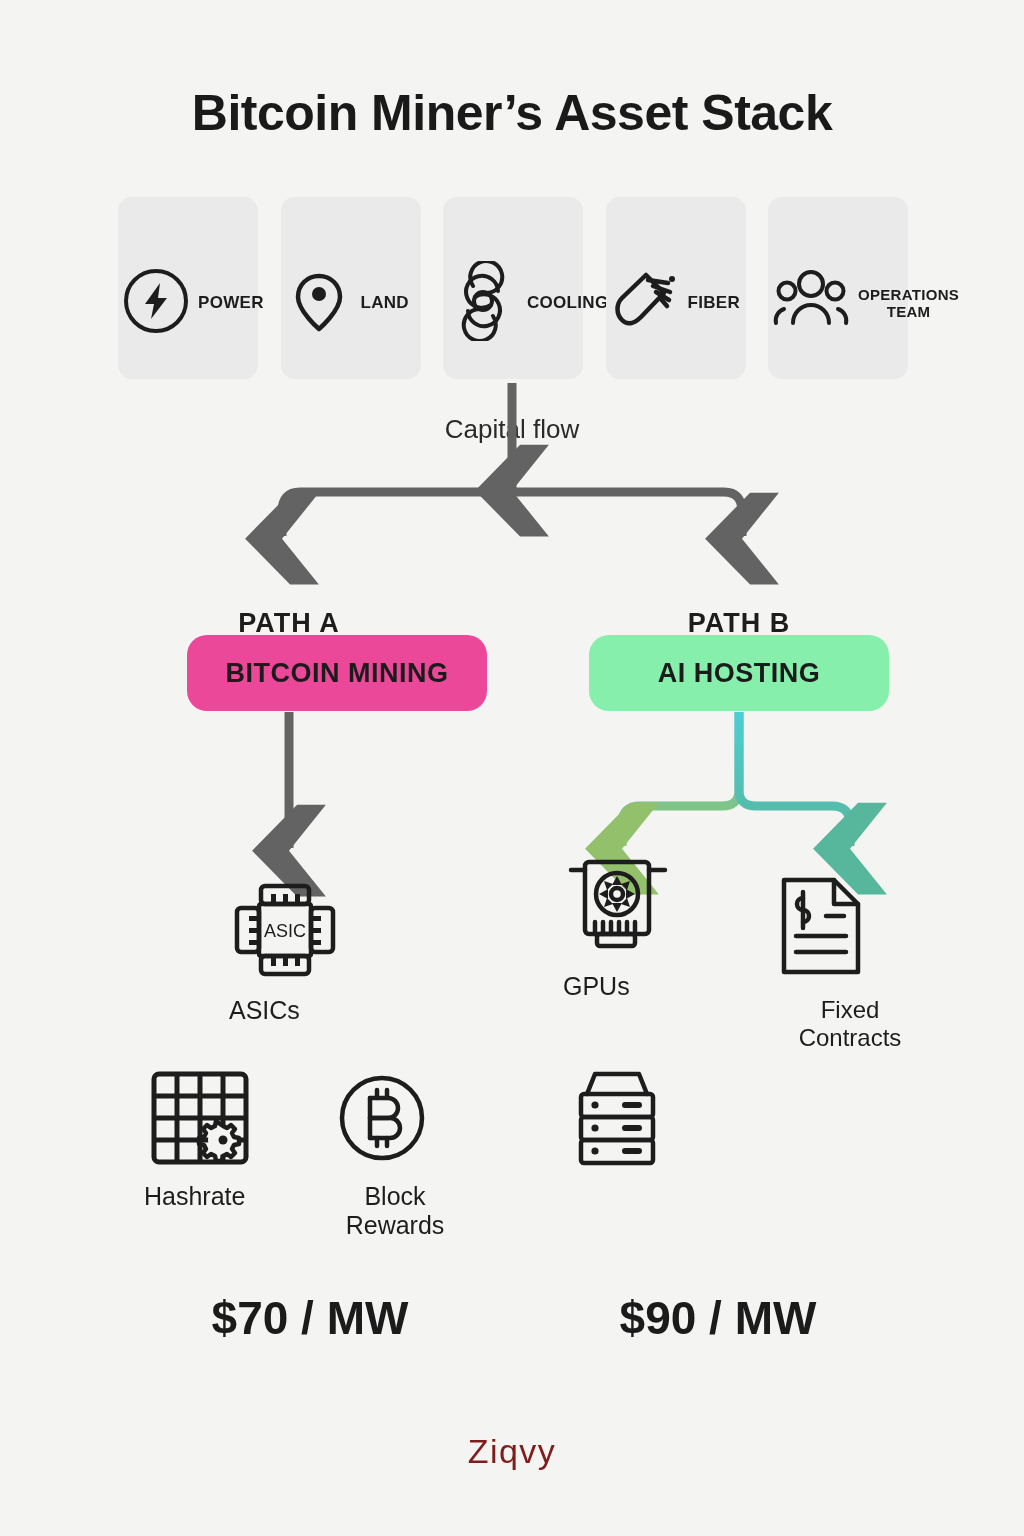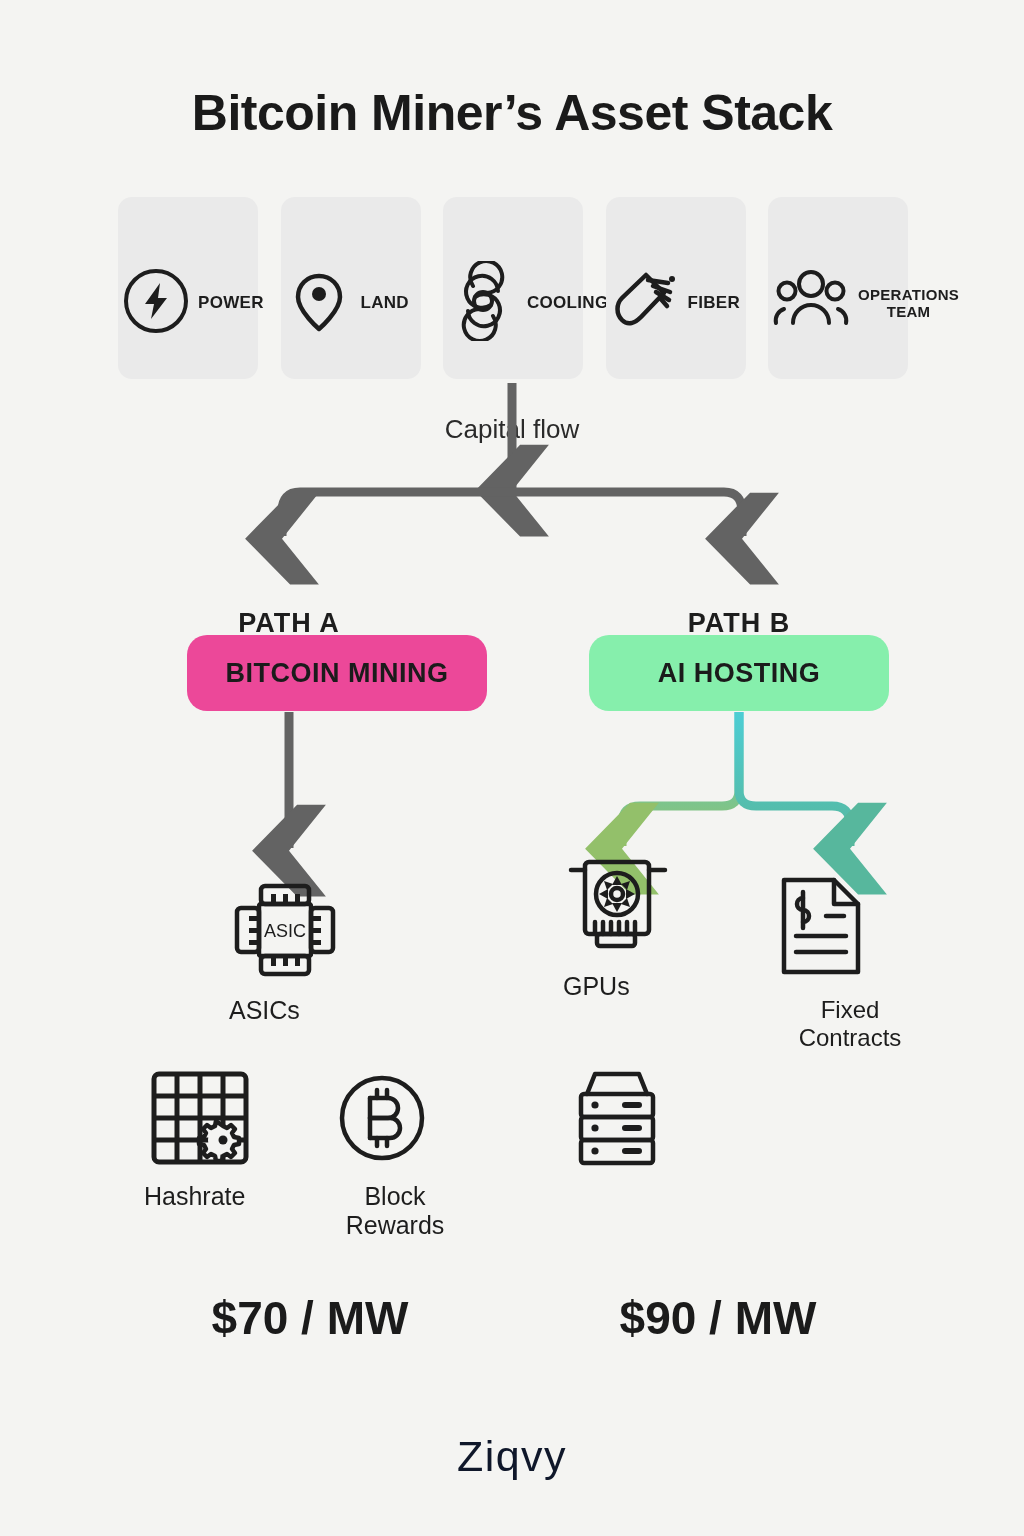--- a/index.html
+++ b/index.html
@@ -92,22 +92,22 @@
     position: absolute; top: 1291px;
     font-size: 46px; font-weight: 700; letter-spacing: 0px;
     color: #1b1b1b; text-align: center; width: 300px;
   }
   .price.a { left: 160px; }
   .price.b { left: 568px; }
 
   
   .brand {
     position: absolute; top: 1432px; left: 0; width: 1024px;
-    text-align: center; font-size: 43px; font-weight: 400;
-    letter-spacing: 1.5px; color: #0f172a;
+    text-align: center; font-size: 34px; font-weight: 400;
+    letter-spacing: 1.5px; color: #7f1d1d;
   }
 </style>
 </head>
 <body>
 
 <div class="page">
 
   <div class="title">Bitcoin Miner’s Asset Stack</div>
 
   <div class="cards">

